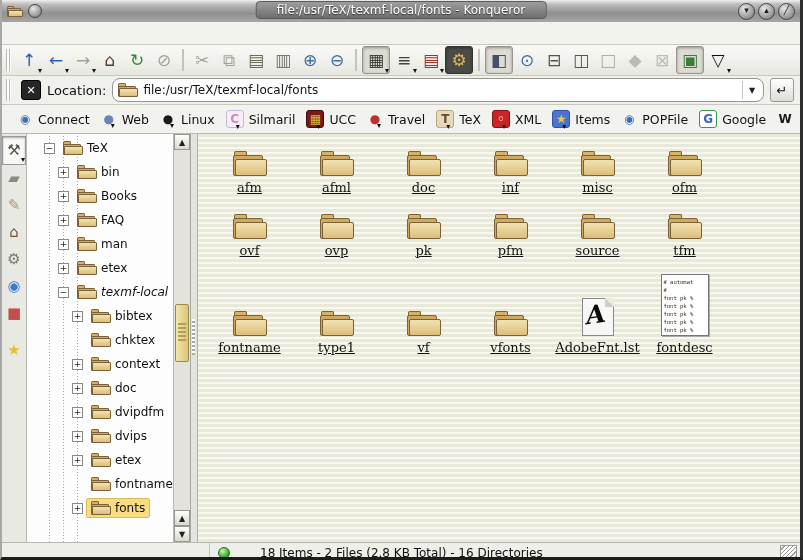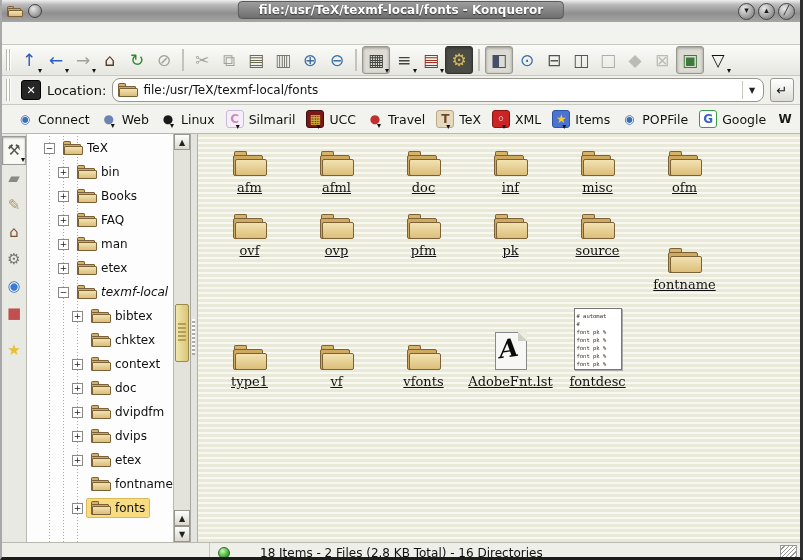--- a/index.html
+++ b/index.html
@@ -4,21 +4,21 @@
 <style>
   html,body{margin:0;padding:0;background:#d8d8d4;}
   .window{width:803px;height:560px;box-sizing:border-box;position:relative;
     font-family:"DejaVu Sans",sans-serif;font-size:12px;color:#111;
     background:#eeeeea;border-left:2px solid #a8a8a8;border-right:3px solid #2e2e2e;border-bottom:3px solid #1c1c1c;overflow:hidden;}
   
   .titlebar{height:22px;position:relative;display:flex;align-items:center;padding:0 5px;gap:5px;
     background:linear-gradient(180deg,#efefef 0%,#bcbcbc 20%,#8f8f8f 60%,#a6a6a6 100%);}
   .title-chip{position:absolute;left:50%;top:1px;transform:translateX(-50%);
     background:linear-gradient(180deg,#9d9d9d,#6e6e6e);border:1px solid #5a5a5a;border-radius:4px;
-    padding:1px 20px;color:#fff;font-weight:bold;font-size:12px;text-shadow:0 1px 1px #333;white-space:nowrap;}
+    padding:1px 20px;color:#fff;font-weight:normal;font-size:12px;text-shadow:0 1px 1px #333;white-space:nowrap;}
   .tb-group{margin-left:auto;display:flex;gap:3px;}
   .tb-round{width:15px;height:15px;border-radius:50%;background:radial-gradient(circle at 35% 30%,#e8e8e8,#6f6f6f);
     border:1px solid #444;color:#1c1c1c;font-size:9px;line-height:13px;text-align:center;overflow:hidden;}
   .tb-round.sticky{width:12px;height:12px;}
   
   .menubar{height:22px;background:#f2f2ef;border-bottom:1px solid #c9c9c2;display:flex;align-items:center;padding-left:8px;}
   .menu-item{display:inline-block;padding:2px 9px;font-size:13px;}
   .menu-item::first-letter{text-decoration:underline;}
   
   .toolbar{height:30px;background:linear-gradient(180deg,#fafaf8,#e7e7e1);border-bottom:1px solid #c9c9c2;
@@ -680,43 +680,54 @@
           </div>
           <div class="cell">
             <div class="icon-box">
               <span class="fold">
                 <i class="t"></i>
                 <i class="b"></i>
                 <i class="f"></i>
               </span>
 
             </div>
+            <span class="cell-label">pk</span>
+          </div>
+          <div class="cell">
+            <div class="icon-box">
+              <span class="fold">
+                <i class="t"></i>
+                <i class="b"></i>
+                <i class="f"></i>
+              </span>
+
+            </div>
             <span class="cell-label">pfm</span>
           </div>
           <div class="cell">
             <div class="icon-box">
               <span class="fold">
                 <i class="t"></i>
                 <i class="b"></i>
                 <i class="f"></i>
               </span>
 
             </div>
-            <span class="cell-label">pk</span>
-          </div>
-          <div class="cell">
-            <div class="icon-box">
-              <span class="fold">
-                <i class="t"></i>
-                <i class="b"></i>
-                <i class="f"></i>
-              </span>
-
-            </div>
             <span class="cell-label">source</span>
+          </div>
+          <div class="cell">
+            <div class="icon-box">
+              <span class="fold">
+                <i class="t"></i>
+                <i class="b"></i>
+                <i class="f"></i>
+              </span>
+
+            </div>
+            <span class="cell-label">tfm</span>
           </div>
           <div class="cell tall">
             <div class="icon-box">
               <span class="fold">
                 <i class="t"></i>
                 <i class="b"></i>
                 <i class="f"></i>
               </span>
 
             </div>

